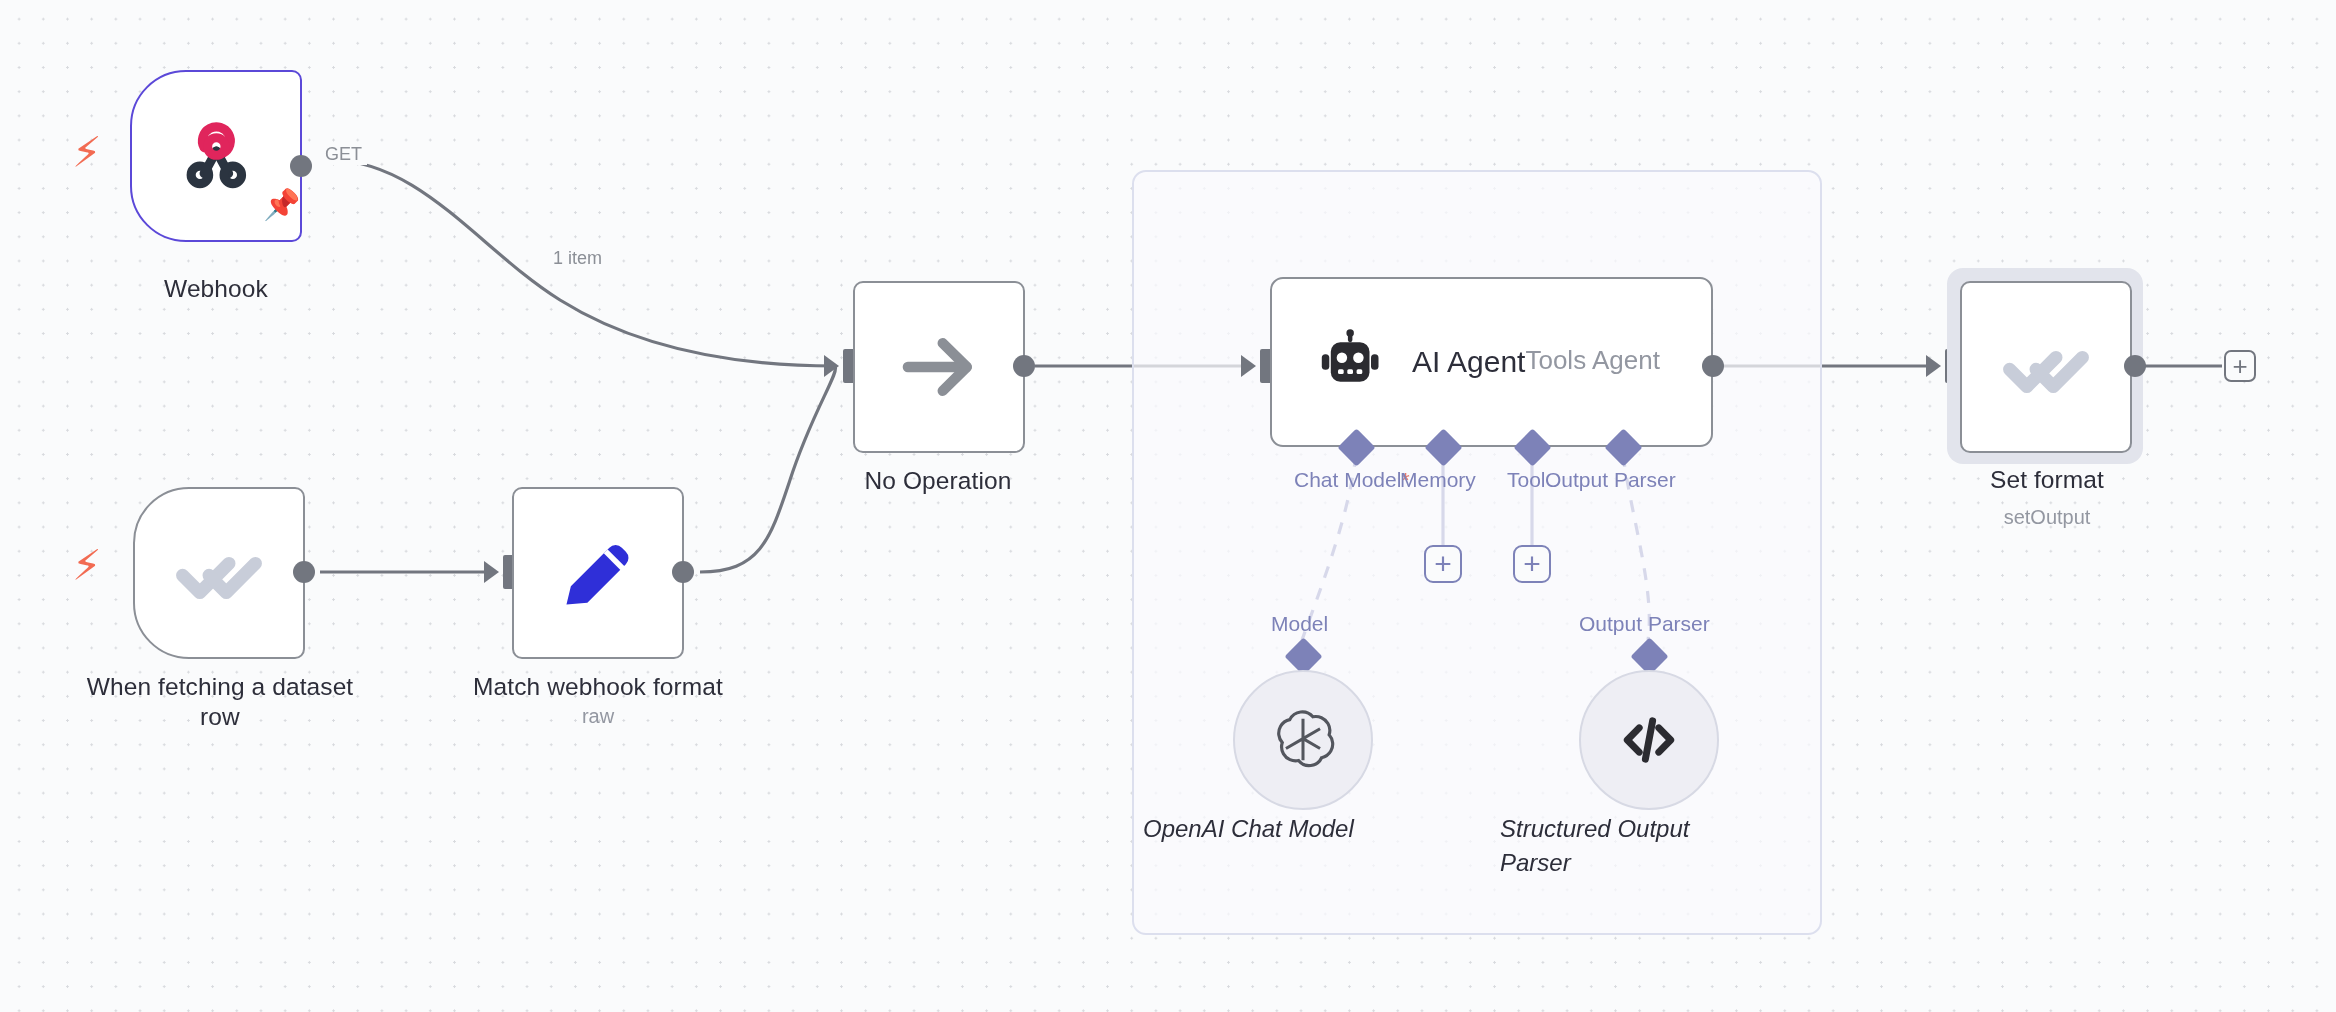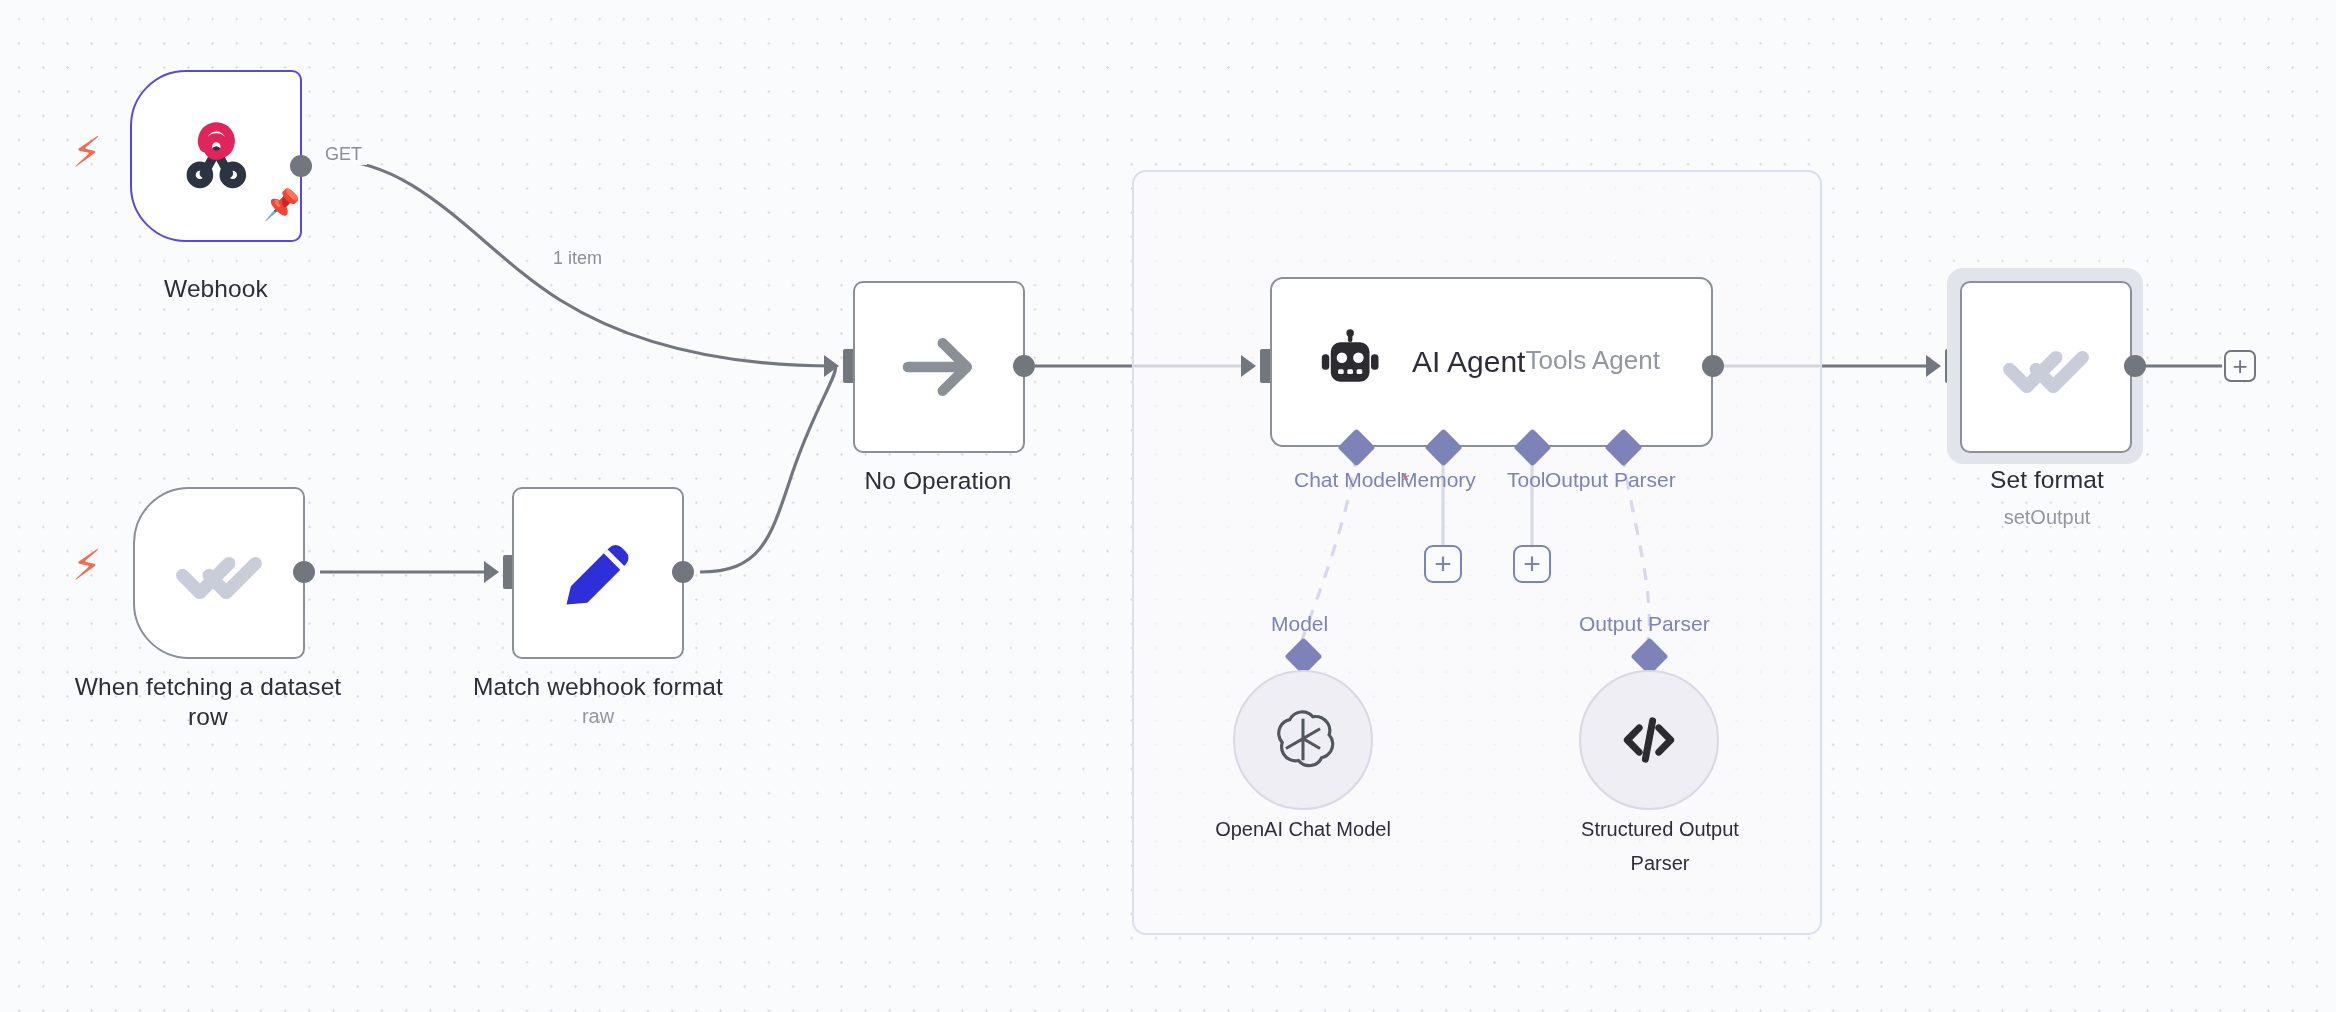--- a/index.html
+++ b/index.html
@@ -176,25 +176,25 @@
     position: absolute;
     width: 140px; height: 140px;
     border-radius: 50%;
     background: #eeeef4;
     border: 2px solid #d7d9e4;
     display: flex; align-items: center; justify-content: center;
     box-sizing: border-box;
   }
   .round-label {
     position: absolute;
-    text-align: center;
-    font-size: 20px;
+    font-size: 24px;
     line-height: 34px;
     color: #2d2e3a;
     white-space: pre-line;
+    font-style: italic;
   }
 </style>
 </head>
 <body>
 
 <div id="canvas">
 
   <svg id="wires" viewBox="0 0 2336 1012" xmlns="http://www.w3.org/2000/svg">
 
     <path d="M 330 160 C 420 160 480 250 560 300 C 640 350 740 366 835 366" stroke="#72767f" stroke-width="3.2" fill="none"></path>
@@ -239,21 +239,21 @@
   <div class="bolt" style="left:72px; top:545px;">⚡</div>
   <div class="node trigger" style="left:133px; top:487px; width:172px; height:172px;">
     <svg width="92" height="92" viewBox="0 0 24 24">
       <g fill="none" stroke="#c8cdd9" stroke-width="3.4" stroke-linecap="round" stroke-linejoin="round">
         <path d="M2.5 12.6 7 17.1 14.6 9.5"></path>
         <path d="M9.4 12.6 13.9 17.1 21.5 9.5"></path>
       </g>
     </svg>
   </div>
   <div class="dot-out" style="left:293px; top:561px;"></div>
-  <div class="node-label" style="left:23px; top:672px; width:370px;">When fetching a dataset
+  <div class="node-label" style="left:35px; top:672px; width:370px;">When fetching a dataset
 row</div>
 
   <div class="in-arrow" style="left:484px; top:561px;"></div>
   <div class="in-bar" style="left:503px; top:555px;"></div>
   <div class="node" style="left:512px; top:487px; width:172px; height:172px;">
     <svg width="88" height="88" viewBox="0 0 24 24">
       <path d="M3.4 20.6 4.6 15.6 15.1 5.1a2.4 2.4 0 0 1 3.4 0l1.1 1.1a2.4 2.4 0 0 1 0 3.4L9.1 20.1z" fill="#2f2fd8"></path>
       <path d="M14.1 6.1 19.6 11.6" stroke="#ffffff" stroke-width="1.5" fill="none"></path>
     </svg>
   </div>

